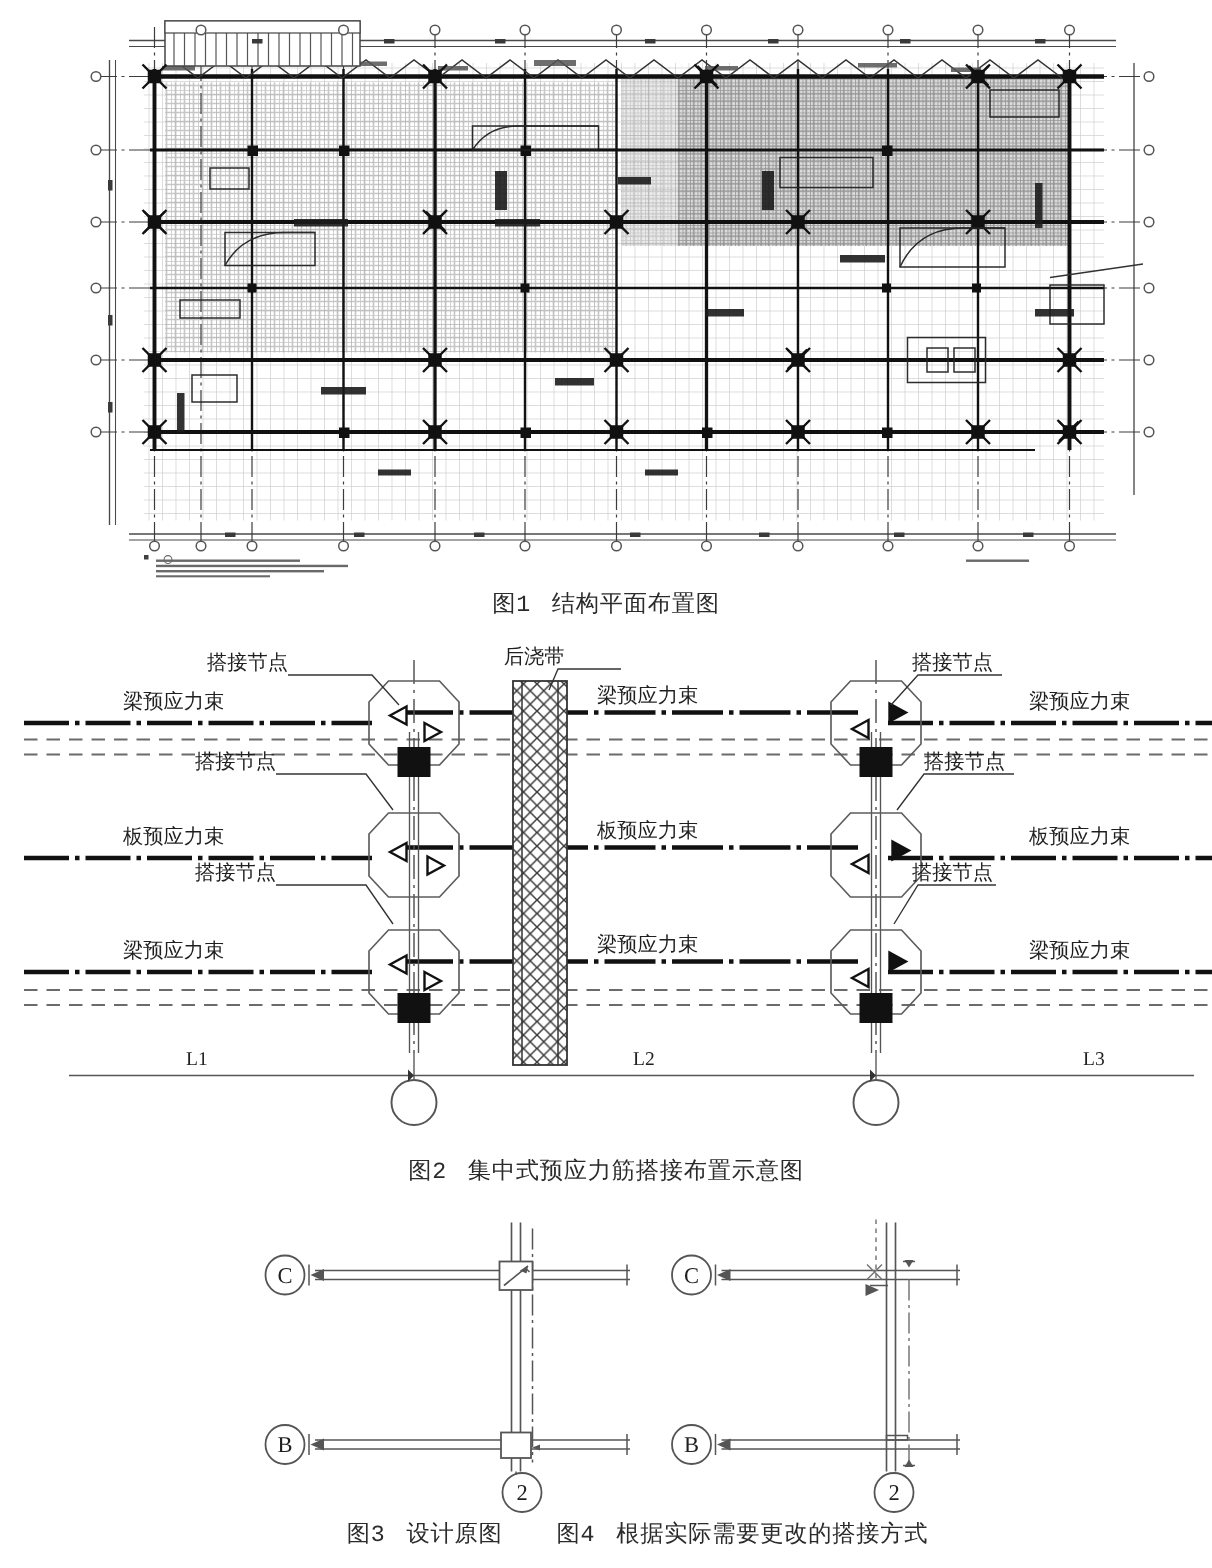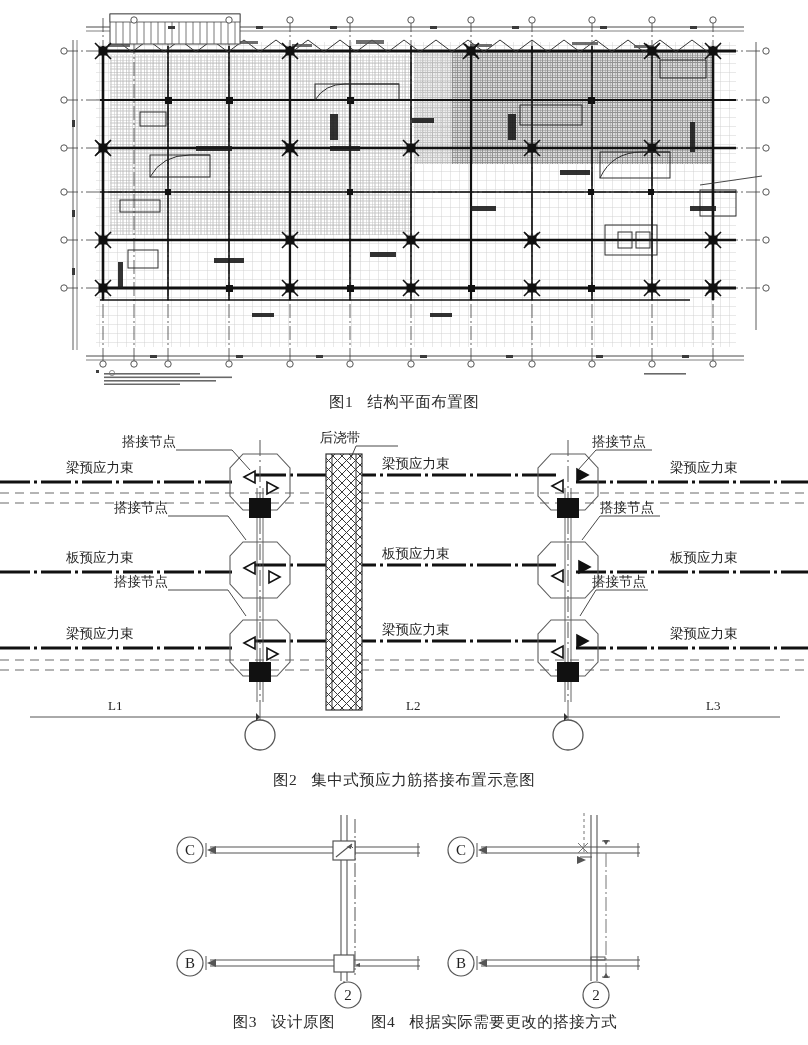--- a/index.html
+++ b/index.html
@@ -1,28 +1,28 @@
 <!DOCTYPE html>
 <html><head>
 <meta charset="utf-8">
 <style>
   html,body{margin:0;padding:0;background:#fff;}
   body{width:808px;height:1045px;position:relative;overflow:hidden;
        font-family:"Liberation Serif","DejaVu Serif",serif;color:#1a1a1a;}
   .fig{position:absolute;}
   .cap{position:absolute;width:100%;text-align:center;font-size:15.5px;
-       letter-spacing:.5px;color:#2b2b2b;}
+       letter-spacing:.5px;color:#2b2b2b;font-family:Liberation Mono, monospace;}
   .cap .num{margin-right:14px;}
 
   
   #fig1{left:0;top:0;width:808px;height:385px;}
   #fig1 svg{display:block;}
 
   
-  #fig2{left:0;top:420px;width:732px;height:340px;}
+  #fig2{left:16px;top:420px;width:732px;height:340px;}
   #fig2 svg{display:block;}
   .lbl{font-family:"Liberation Serif","DejaVu Serif",serif;font-size:13.5px;fill:#1f1f1f;}
   .axl{font-family:"Liberation Serif","DejaVu Serif",serif;font-size:13px;fill:#1f1f1f;}
 
   
   #fig34{left:0;top:805px;width:808px;height:205px;}
   #fig34 svg{display:block;}
   .bub{font-family:"Liberation Serif","DejaVu Serif",serif;font-size:15px;fill:#1f1f1f;}
 
   #cap1{top:392px;}

